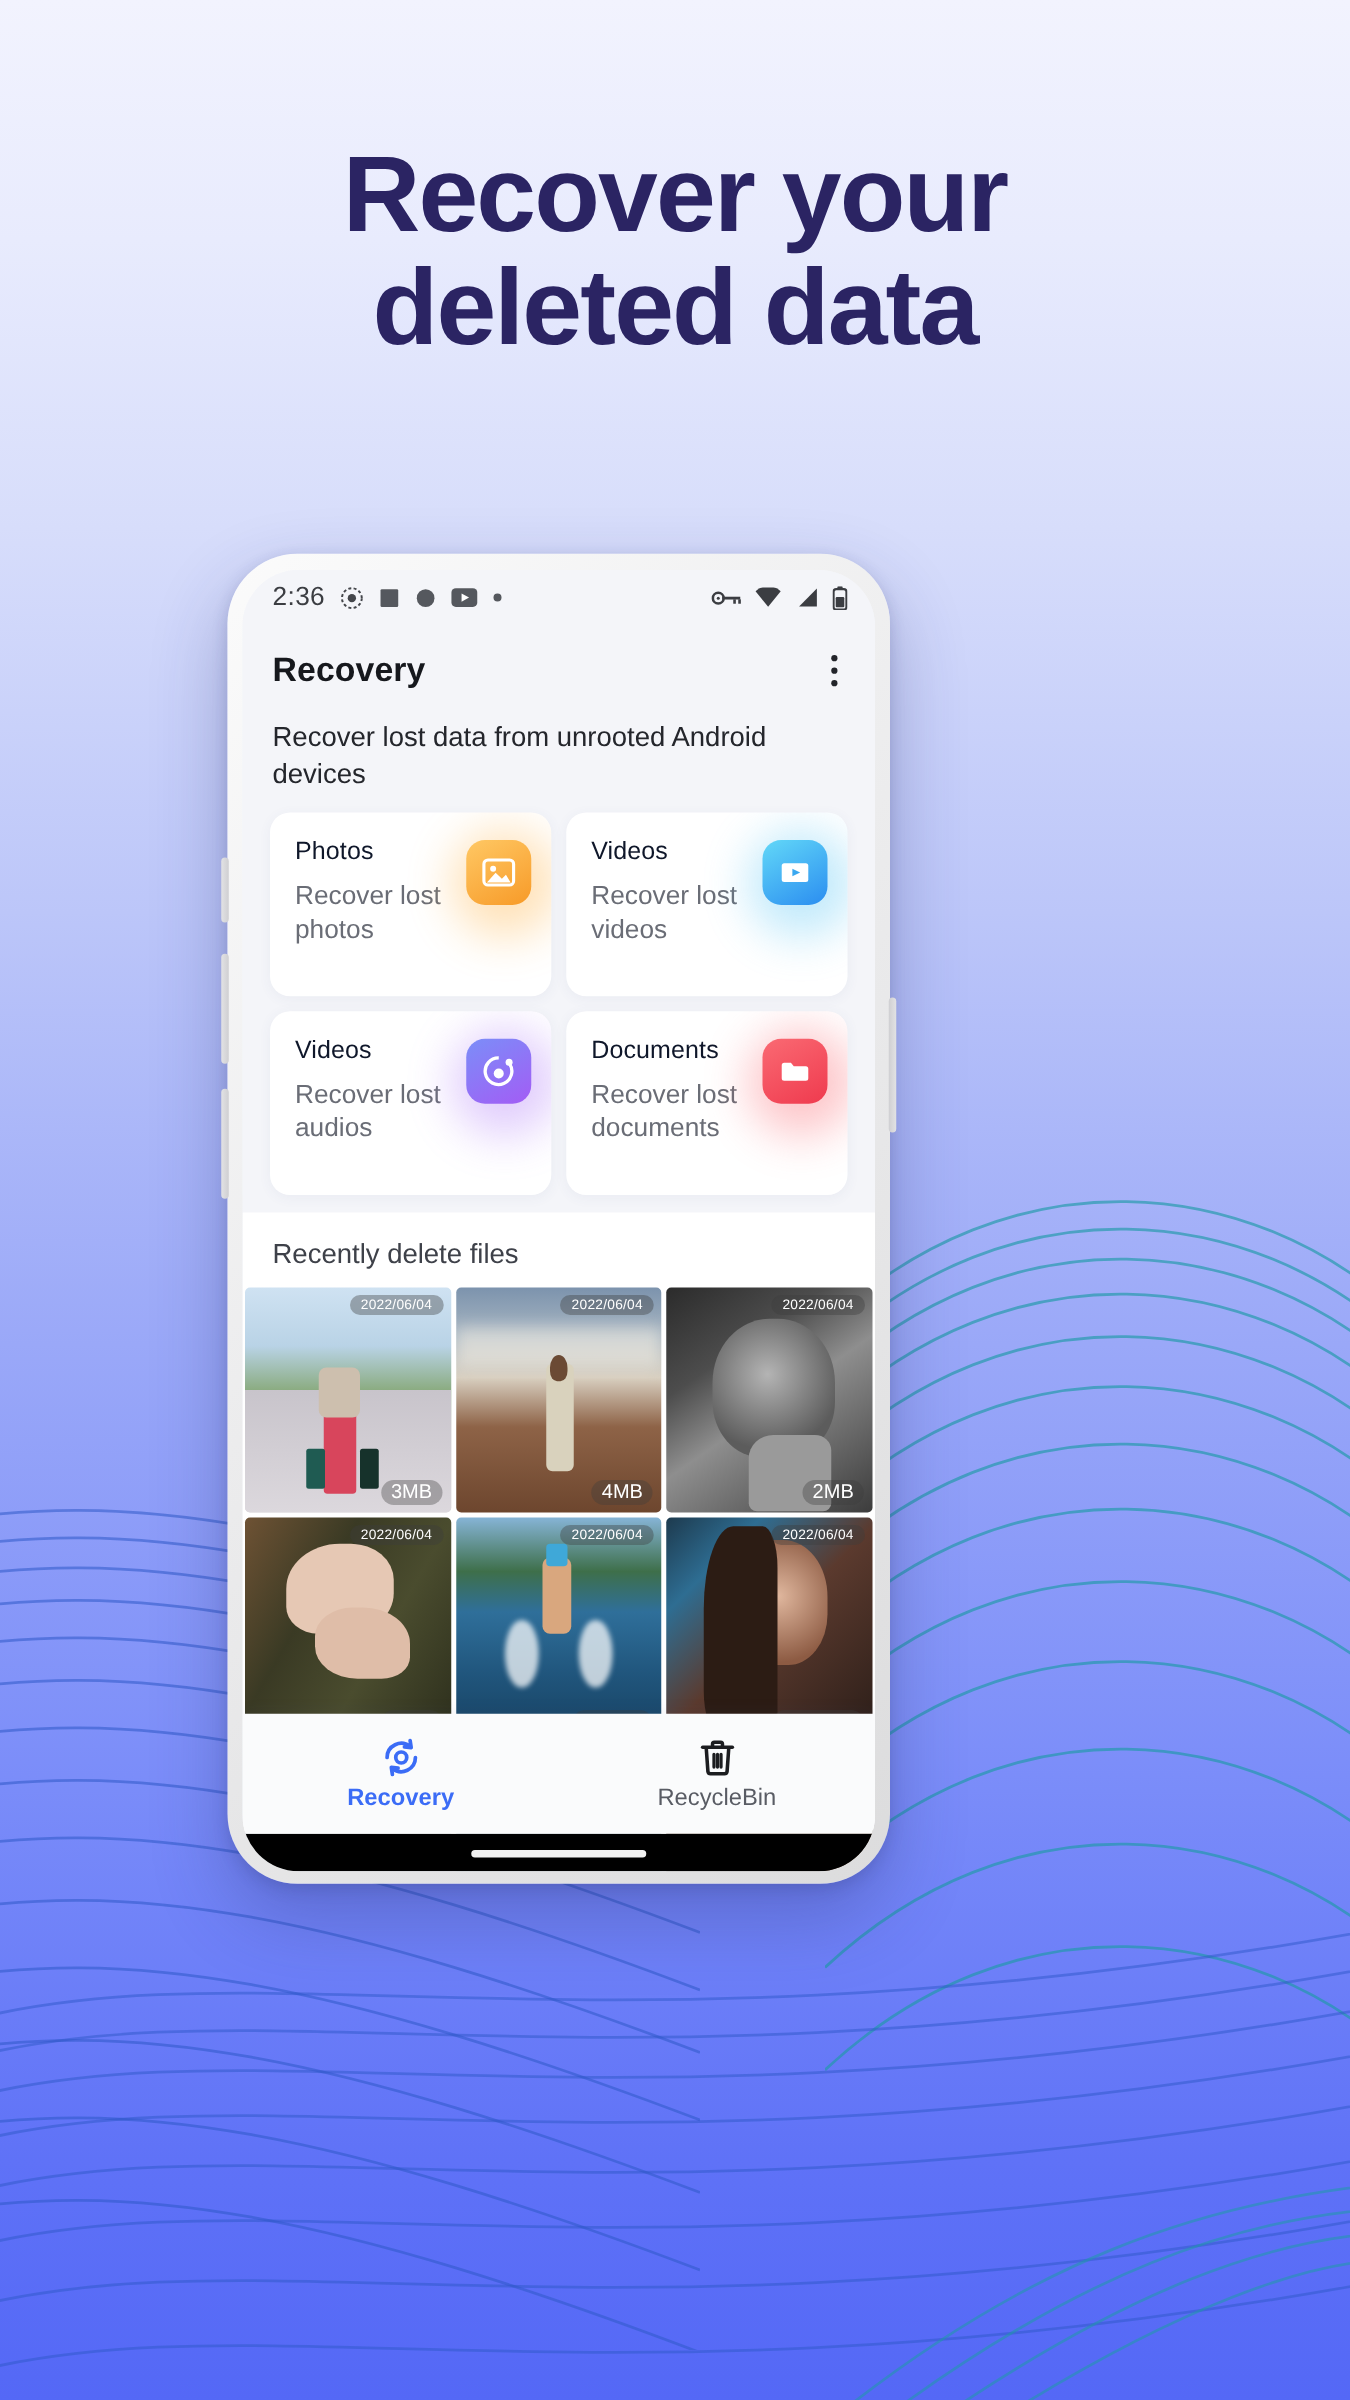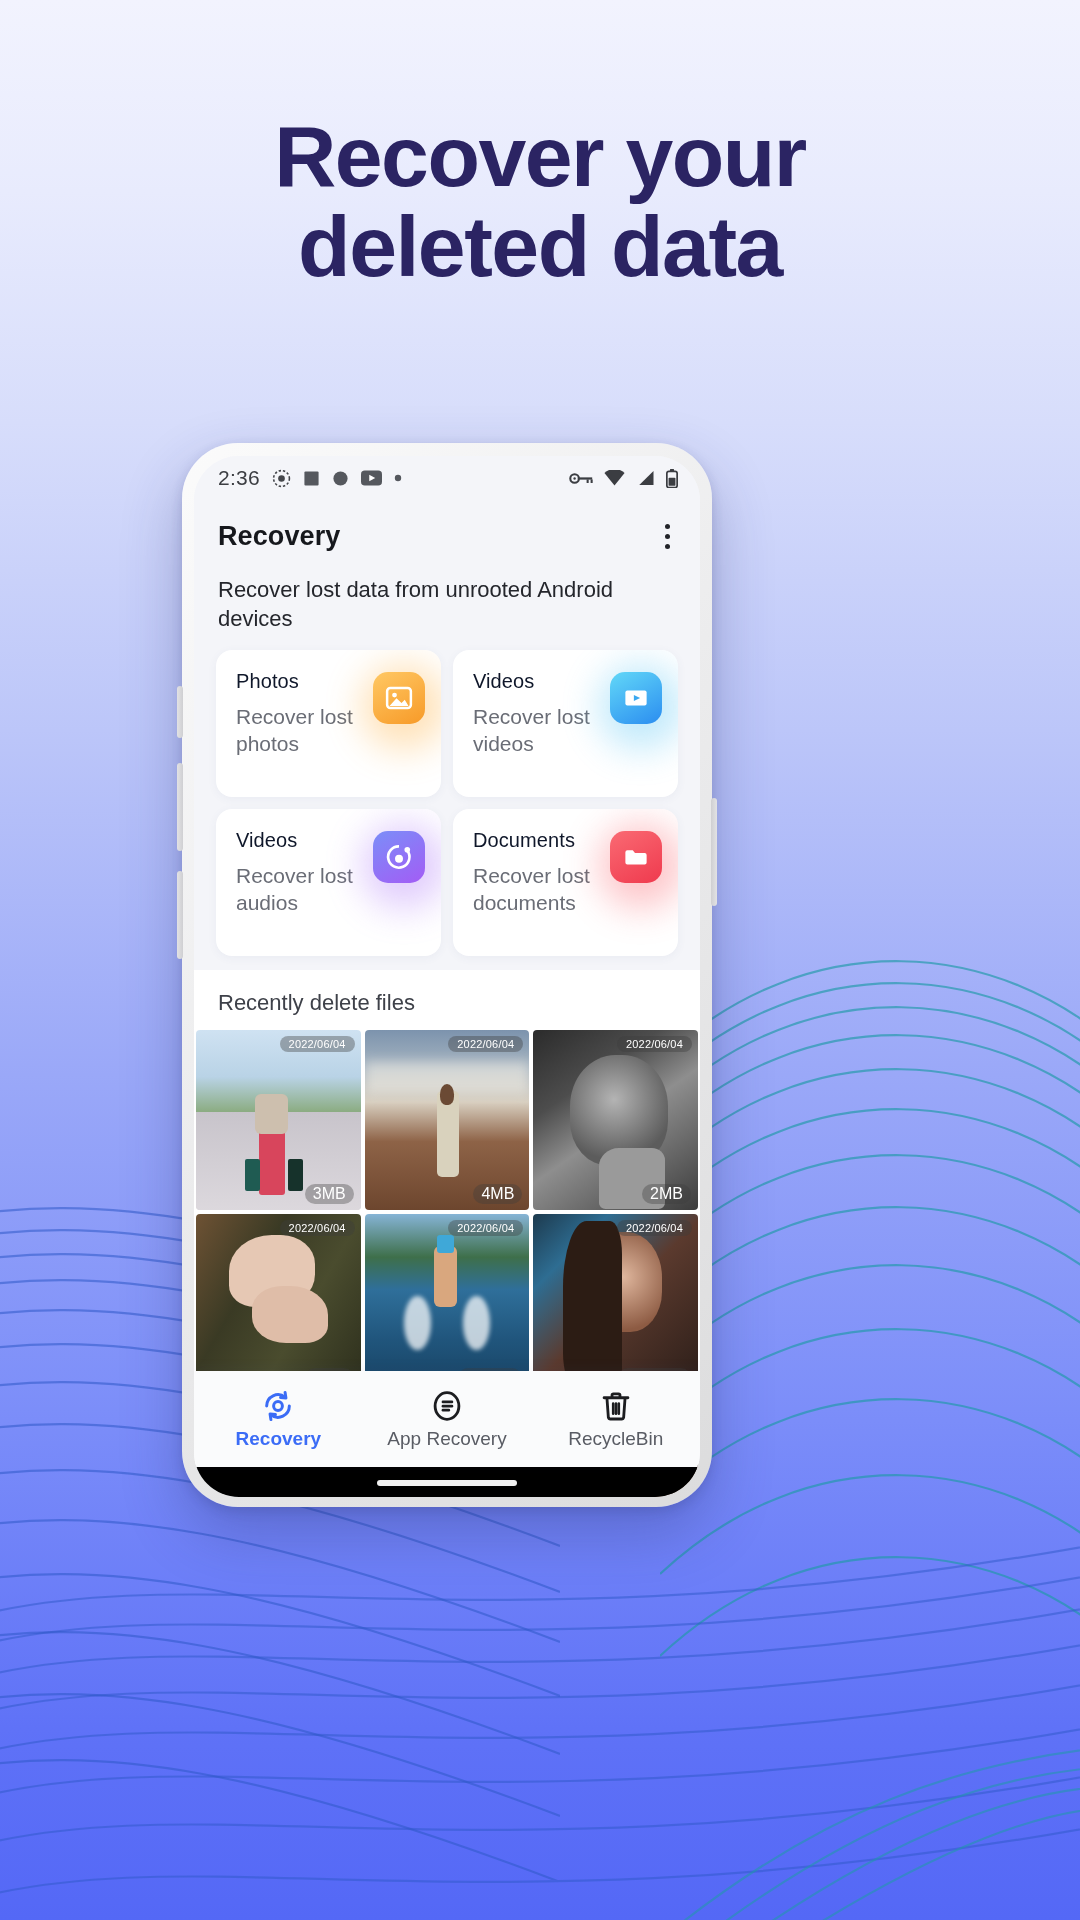--- a/index.html
+++ b/index.html
@@ -345,29 +345,20 @@
           <path d="M20 12 A8 8 0 0 1 7 18.2" fill="none" stroke="#3b6cf6" stroke-width="2.1" stroke-linecap="round"></path>
           <path d="M4 12 A8 8 0 0 1 17 5.8" fill="none" stroke="#3b6cf6" stroke-width="2.1" stroke-linecap="round"></path>
           <path d="M17 2.4 L17.6 6.4 L13.8 6" fill="none" stroke="#3b6cf6" stroke-width="2.1" stroke-linecap="round" stroke-linejoin="round"></path>
           <path d="M7 21.6 L6.4 17.6 L10.2 18" fill="none" stroke="#3b6cf6" stroke-width="2.1" stroke-linecap="round" stroke-linejoin="round"></path>
           <circle cx="12" cy="12" r="3.1" fill="none" stroke="#3b6cf6" stroke-width="2.1"></circle>
         </svg>
         <span>Recovery</span>
       </div>
       <div class="navitem">
         <svg width="34" height="34" viewBox="0 0 24 24">
-          <ellipse cx="12" cy="12" rx="8.4" ry="9.4" fill="none" stroke="#1c1d20" stroke-width="2"></ellipse>
-          <rect x="8.2" y="8.2" width="8.2" height="1.9" rx=".9" fill="#1c1d20"></rect>
-          <rect x="8.2" y="11.1" width="8.2" height="1.9" rx=".9" fill="#1c1d20"></rect>
-          <rect x="8.2" y="14" width="6" height="1.9" rx=".9" fill="#1c1d20"></rect>
-        </svg>
-        <span>App Recovery</span>
-      </div>
-      <div class="navitem">
-        <svg width="34" height="34" viewBox="0 0 24 24">
           <path d="M3.6 6.2 H20.4" stroke="#1c1d20" stroke-width="2" stroke-linecap="round"></path>
           <path d="M9.2 6.2 V4.4 A1 1 0 0 1 10.2 3.4 H13.8 A1 1 0 0 1 14.8 4.4 V6.2" fill="none" stroke="#1c1d20" stroke-width="2"></path>
           <path d="M5.6 6.2 L6.6 20 A1.5 1.5 0 0 0 8.1 21.2 H15.9 A1.5 1.5 0 0 0 17.4 20 L18.4 6.2" fill="none" stroke="#1c1d20" stroke-width="2"></path>
           <path d="M10 10.2 V17.4 M12 10.2 V17.4 M14 10.2 V17.4" stroke="#1c1d20" stroke-width="1.8" stroke-linecap="round"></path>
         </svg>
         <span>RecycleBin</span>
       </div>
     </div>
 
     <div class="homebar-area">

